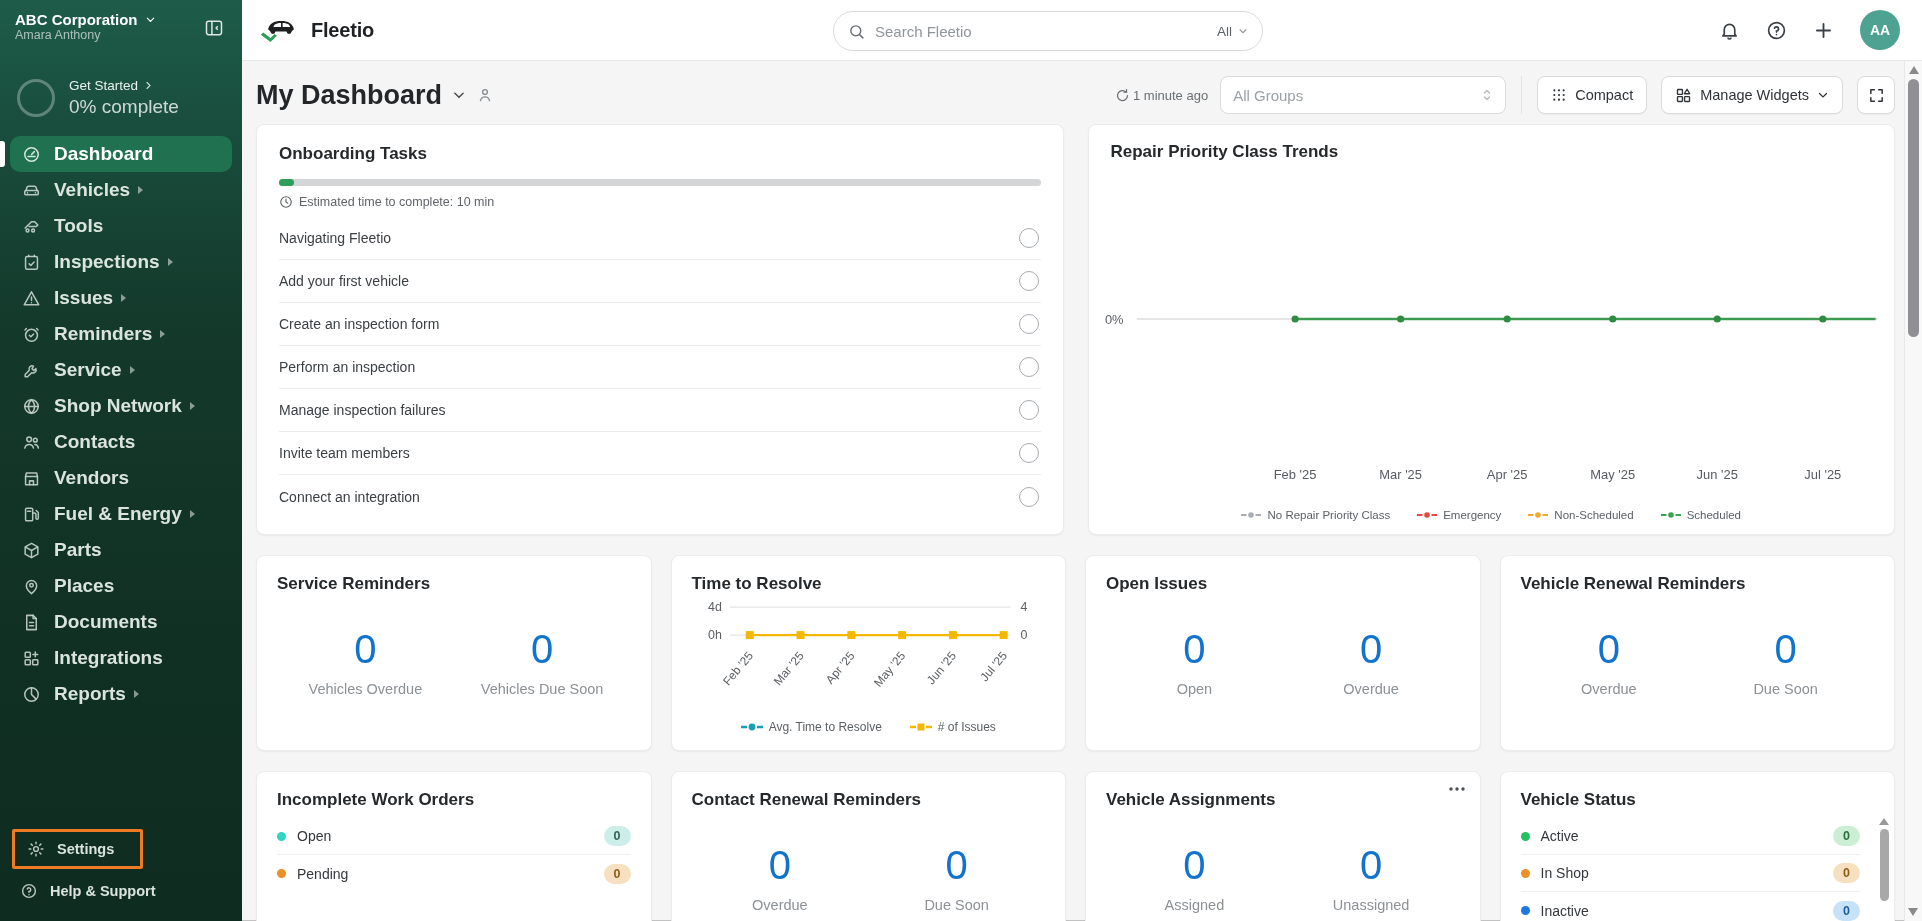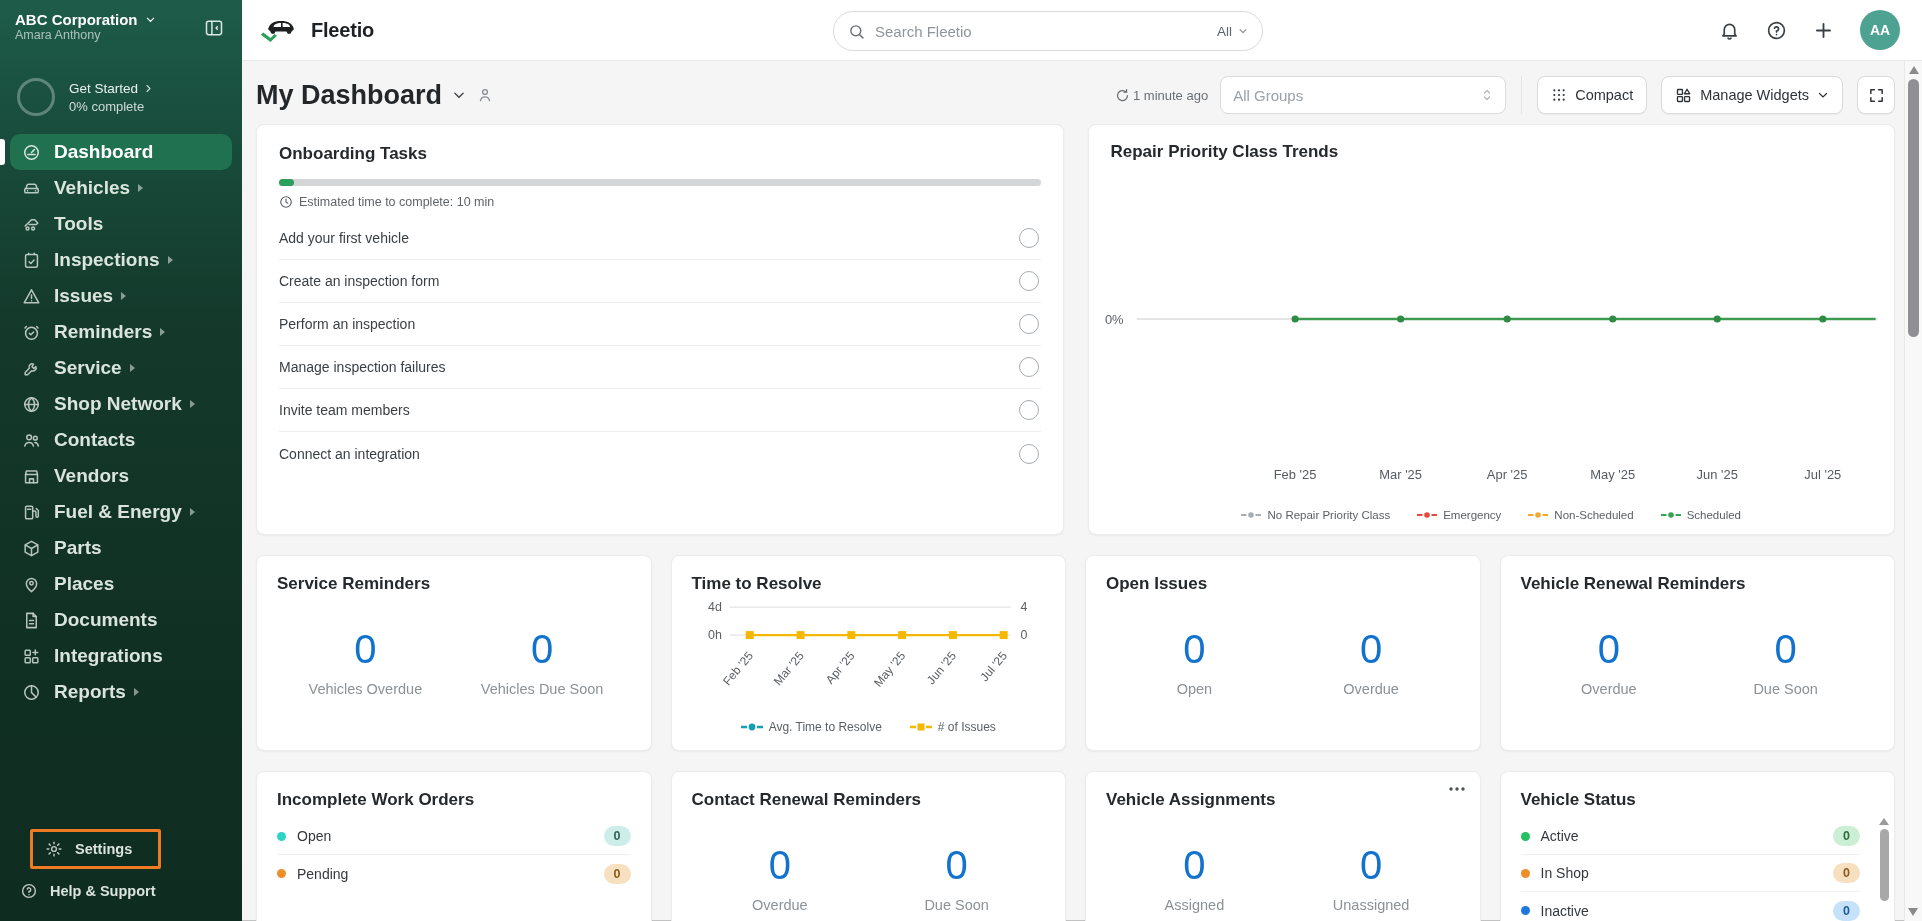--- a/index.html
+++ b/index.html
@@ -11,34 +11,34 @@
   .sidebar { position:absolute; left:0; top:0; width:242px; height:921px;
     background:linear-gradient(180deg,#1e5c49 0%,#1a5140 10%,#143a2c 34%,#103023 70%,#0f2c21 100%);
     display:flex; flex-direction:column; }
   .side-header { height:66px; padding:11px 12px 0 15px; display:flex; justify-content:space-between; }
   .org-name { color:#fff; font-size:15px; font-weight:700; display:flex; align-items:center; gap:7px; }
   .user-name { color:rgba(255,255,255,.62); font-size:12.5px; }
   .collapse-btn { width:26px; height:26px; margin-top:4px; border:none; background:transparent; color:rgba(255,255,255,.85); cursor:pointer; }
   .get-started { display:flex; align-items:center; gap:14px; padding:12px 16px 14px 17px; }
   .gs-ring { width:38px; height:38px; border-radius:50%; border:3.5px solid rgba(255,255,255,.3); }
   .gs-title { color:#eaf1ec; font-size:13.5px; display:flex; align-items:center; gap:6px; }
-  .gs-sub { color:rgba(255,255,255,.78); font-size:13px; margin-top:3px; }
+  .gs-sub { color:rgba(255,255,255,.78); font-size:19px; margin-top:3px; }
   .nav { padding:4px 10px; }
   .nav-item { position:relative; display:flex; align-items:center; height:36px; padding:0 12px;
     border-radius:10px; color:rgba(235,243,237,.92); cursor:pointer; }
   .nav-item .ico { width:19px; height:19px; opacity:.82; flex:0 0 19px; }
   .nav-item .lbl { font-size:19px; font-weight:600; margin-left:13px; }
   .nav-item.active { background:#20714f; color:#fff; }
   .nav-item.active::before { content:""; position:absolute; left:-10px; top:5px; width:5px; height:26px;
     background:#fff; border-radius:0 3px 3px 0; }
   .arrow { width:0; height:0; border-left:5px solid rgba(255,255,255,.5);
     border-top:4px solid transparent; border-bottom:4px solid transparent; margin-left:8px; }
   .side-spacer { flex:1; }
   .side-footer { padding:6px 10px 14px 10px; }
-  .settings-hl { display:inline-block; border:3px solid #ee7a23; border-radius:2px; padding:1px 16px 1px 2px; margin-left:20px; }
+  .settings-hl { display:inline-block; border:3px solid #ee7a23; border-radius:2px; padding:1px 16px 1px 2px; margin-left:2px; }
   .foot-item { display:flex; align-items:center; height:32px; padding:0 10px; color:rgba(235,243,237,.92); cursor:pointer; border-radius:8px; }
   .foot-item .ico { width:18px; height:18px; opacity:.85; }
   .foot-item .lbl { font-size:14.5px; font-weight:600; margin-left:12px; }
 
   
   .topbar { position:absolute; left:242px; top:0; right:0; height:61px; background:#fff;
     border-bottom:1px solid #e7e8e9; display:flex; align-items:center; }
   .brand { display:flex; align-items:center; gap:9px; padding-left:18px; }
   .brand-name { font-size:20px; font-weight:700; color:#1e2124; letter-spacing:-.2px; }
   .search-wrap { position:absolute; left:591px; top:11px; width:430px; height:40px; border:1px solid #d8dadc;
@@ -441,20 +441,24 @@
             <div class="progress-fill"></div>
           </div>
         <div class="estimate">
           <svg class="ic" width="14" height="14" viewBox="0 0 24 24" fill="none" stroke="#5f6469" stroke-width="2" stroke-linecap="round">
               <circle cx="12" cy="12" r="9"></circle>
               <path d="M12 7v5l3 2"></path>
             </svg>
           <span>Estimated time to complete: 10 min</span>
         </div>
         <div class="tasks">
+          <div class="task-row">
+              <span class="task-lbl">Navigating Fleetio</span>
+              <span class="task-circle"></span>
+            </div>
           <div class="task-row">
               <span class="task-lbl">Add your first vehicle</span>
               <span class="task-circle"></span>
             </div>
           <div class="task-row">
               <span class="task-lbl">Create an inspection form</span>
               <span class="task-circle"></span>
             </div>
           <div class="task-row">
               <span class="task-lbl">Perform an inspection</span>

